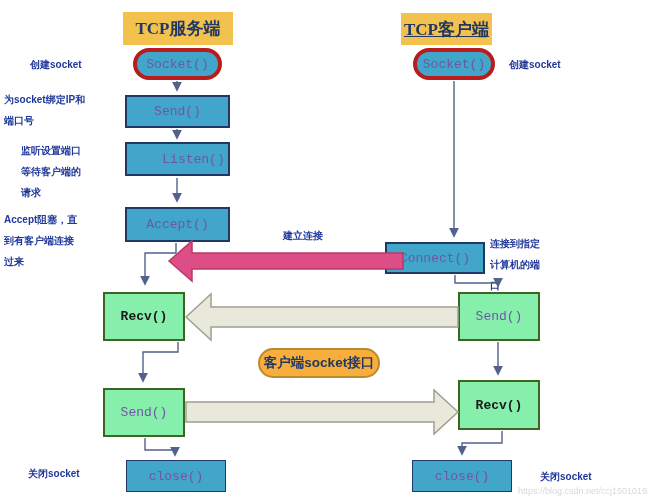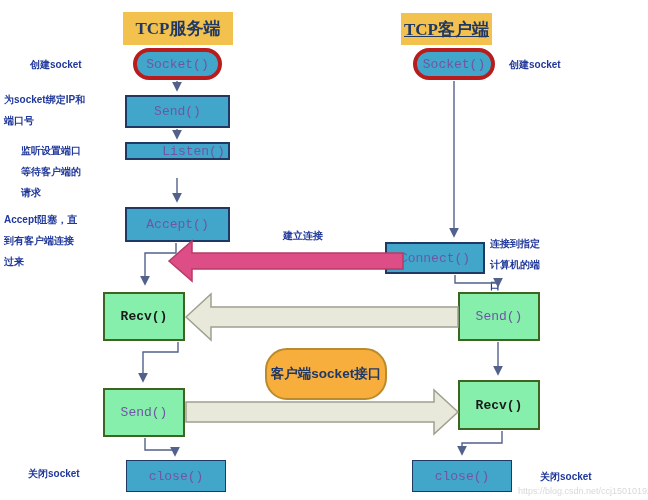--- a/index.html
+++ b/index.html
@@ -21,30 +21,30 @@
            font-weight:bold;font-size:13.5px;}
   #overlay{position:absolute;left:0;top:0;width:648px;height:500px;pointer-events:none;}
   .watermark{position:absolute;left:518px;top:486px;font-size:9px;color:#D9D9D9;font-weight:normal;}
 
   
   #header-server{left:123px;top:12px;width:110px;height:33px;}
   #header-client{left:401px;top:13px;width:91px;height:32px;text-decoration:underline;}
   #socket-server{left:133px;top:48px;width:89px;height:32px;}
   #socket-client{left:413px;top:48px;width:82px;height:32px;}
   #bind-box{left:125px;top:95px;width:105px;height:33px;}
-  #listen-box{left:125px;top:142px;width:105px;height:18px;padding-left:32px;}
+  #listen-box{left:125px;top:142px;width:105px;height:34px;padding-left:32px;}
   #accept-box{left:125px;top:207px;width:105px;height:35px;}
   #connect-box{left:385px;top:242px;width:100px;height:32px;}
   #recv-server{left:103px;top:292px;width:82px;height:49px;}
   #send-client{left:458px;top:292px;width:82px;height:49px;}
   #send-server{left:103px;top:388px;width:82px;height:49px;}
   #recv-client{left:458px;top:380px;width:82px;height:50px;}
   #close-server{left:126px;top:460px;width:100px;height:32px;}
   #close-client{left:412px;top:460px;width:100px;height:32px;}
-  #ellipse-mid{left:265px;top:348px;width:122px;height:52px;}
+  #ellipse-mid{left:258px;top:348px;width:122px;height:30px;}
 
   #label-create-server{left:30px;top:54px;}
   #label-bind-server{left:4px;top:89px;width:122px;}
   #label-listen-server{left:21px;top:140px;width:102px;}
   #label-accept-server{left:4px;top:209px;width:122px;}
   #label-close-server{left:28px;top:463px;}
   #label-create-client{left:509px;top:54px;}
   #label-connect-client{left:490px;top:233px;width:84px;}
   #label-close-client{left:540px;top:466px;}
   #label-establish{left:283px;top:225px;}

